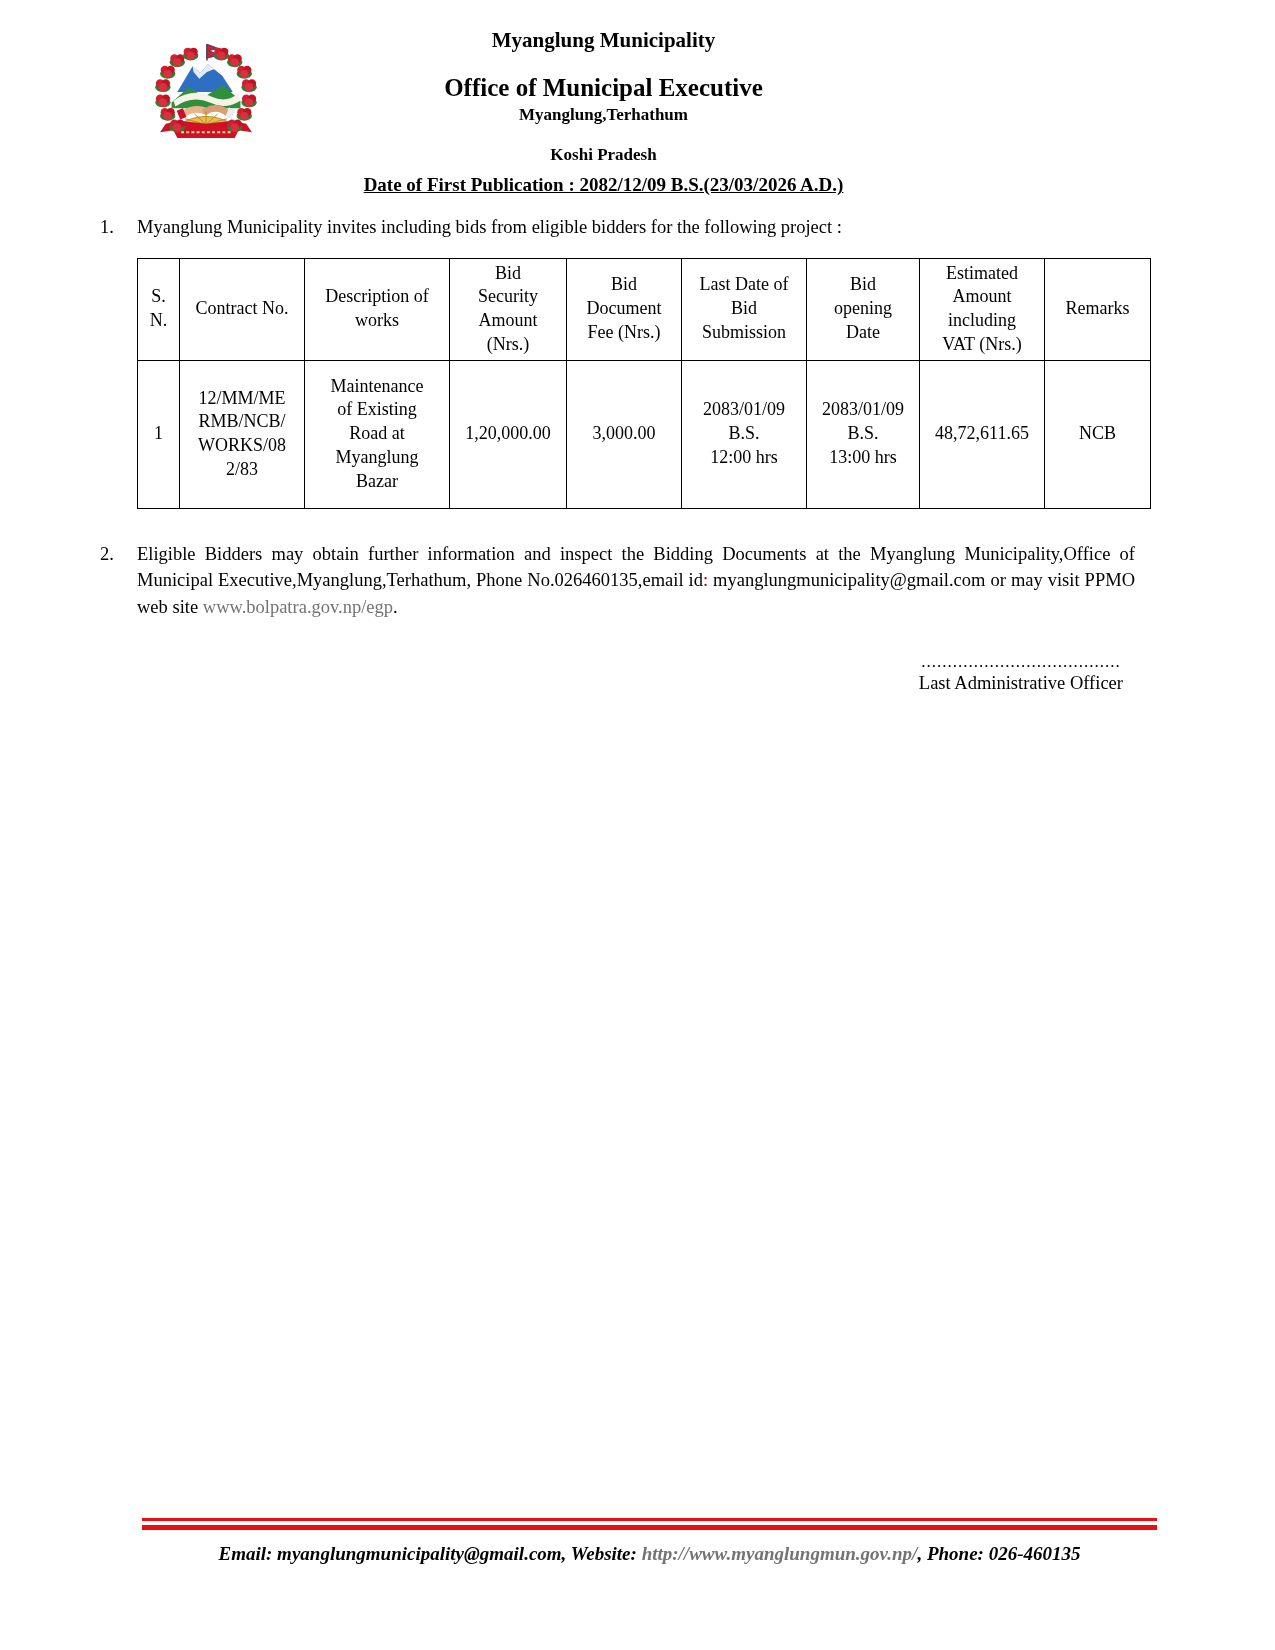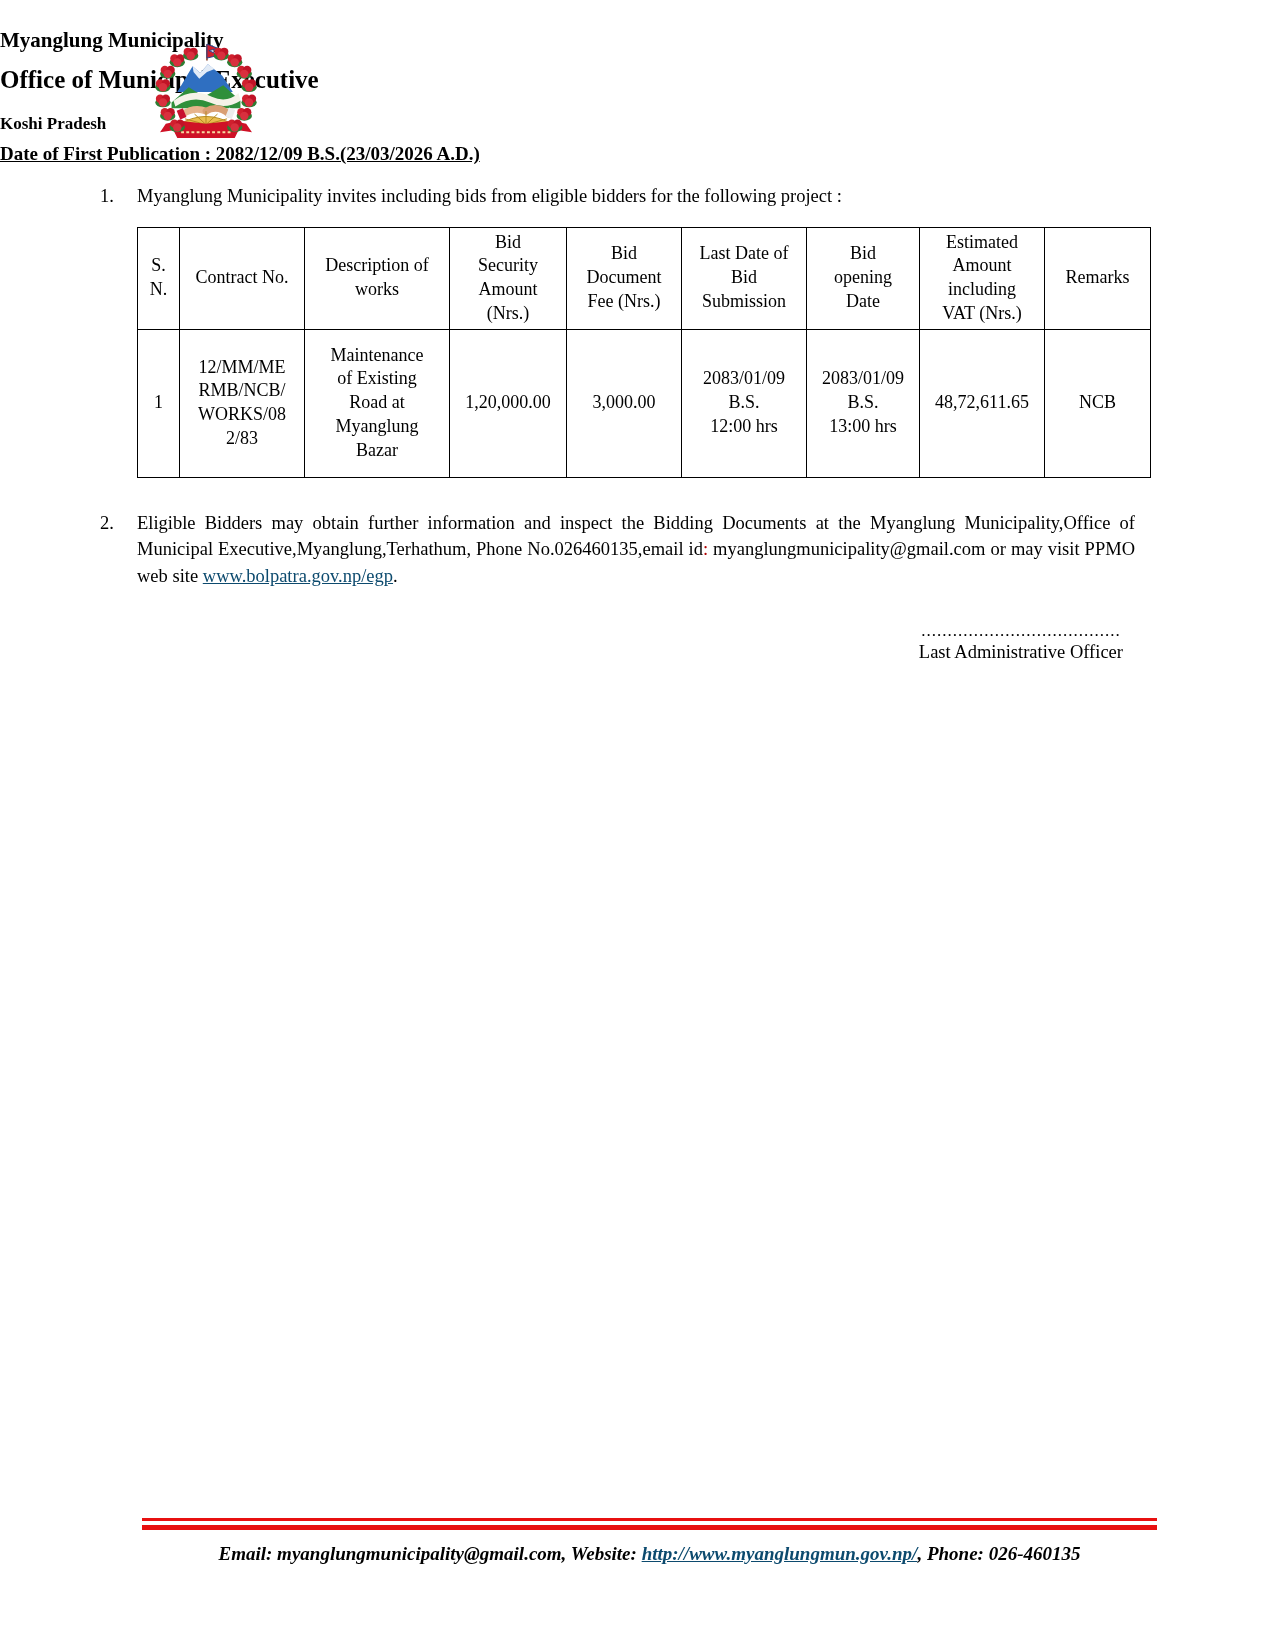--- a/index.html
+++ b/index.html
@@ -10,26 +10,26 @@
     height: 1650px;
     background: #ffffff;
     font-family: "Liberation Serif", "DejaVu Serif", serif;
     color: #000000;
     overflow: hidden;
   }
 
   
   .header-block {
     padding-top: 28px;
-    text-align: left;
+    text-align: center;
     padding-right: 68px; 
     line-height: 1.18;
   }
   .h-municipality { font-size: 21px; font-weight: bold; }
-  .h-office       { font-size: 25px; font-weight: bold; margin-top: 12px; }
+  .h-office       { font-size: 25px; font-weight: bold; margin-top: 20px; }
   .h-address      { font-size: 17px; font-weight: bold; margin-top: 3px; }
   .h-province     { font-size: 17px; font-weight: bold; margin-top: 20px; }
   .h-doctitle     { font-size: 21px; font-weight: bold; margin-top: 6px; }
   .h-pubdate      { font-size: 19px; font-weight: bold; margin-top: 9px; text-decoration: underline; }
 
   .logo-wrap {
     position: absolute;
     left: 139px;
     top: 42px;
     width: 134px;
@@ -43,21 +43,21 @@
     margin-right: 140px;
     font-size: 18.5px;
     line-height: 1.45;
   }
   .para-number { flex: 0 0 37px; }
   .para-body   { flex: 1 1 auto; }
   .para-1 { margin-top: 17px; }
   .para-2 { margin-top: 32px; }
   .para-2 .para-body { text-align: justify; }
 
-  a.doc-link { color: #0c4a6e; text-decoration: underline; cursor: pointer; }
+  a.doc-link { color: #737373; cursor: pointer; }
   .red-colon { color: #b00000; }
 
   
   .bid-table-wrap { margin: 17px 0 0 137px; }
   table.bid-table {
     border-collapse: collapse;
     width: 1013px;
     table-layout: fixed;
     font-size: 18px;
   }
@@ -218,20 +218,21 @@
             <circle cx="3" cy="-1" r="4.4" fill="#c01326"></circle>
             <circle cy="3" r="4.4" fill="#d8303e"></circle>
           </g>
       </g>
     </svg>
   </div>
 
   <div class="header-block">
     <div class="h-municipality">Myanglung Municipality</div>
     <div class="h-office">Office of Municipal Executive</div>
+    <div class="h-address">Myanglung,Terhathum</div>
     <div class="h-province">Koshi Pradesh</div>
     <div class="h-pubdate">Date of First Publication : 2082/12/09 B.S.(23/03/2026 A.D.)</div>
   </div>
 
   <div class="numbered-para para-1">
     <div class="para-number">1.</div>
     <div class="para-body">Myanglung Municipality invites including bids from eligible bidders for the following project :</div>
   </div>
 
   <div class="bid-table-wrap">

